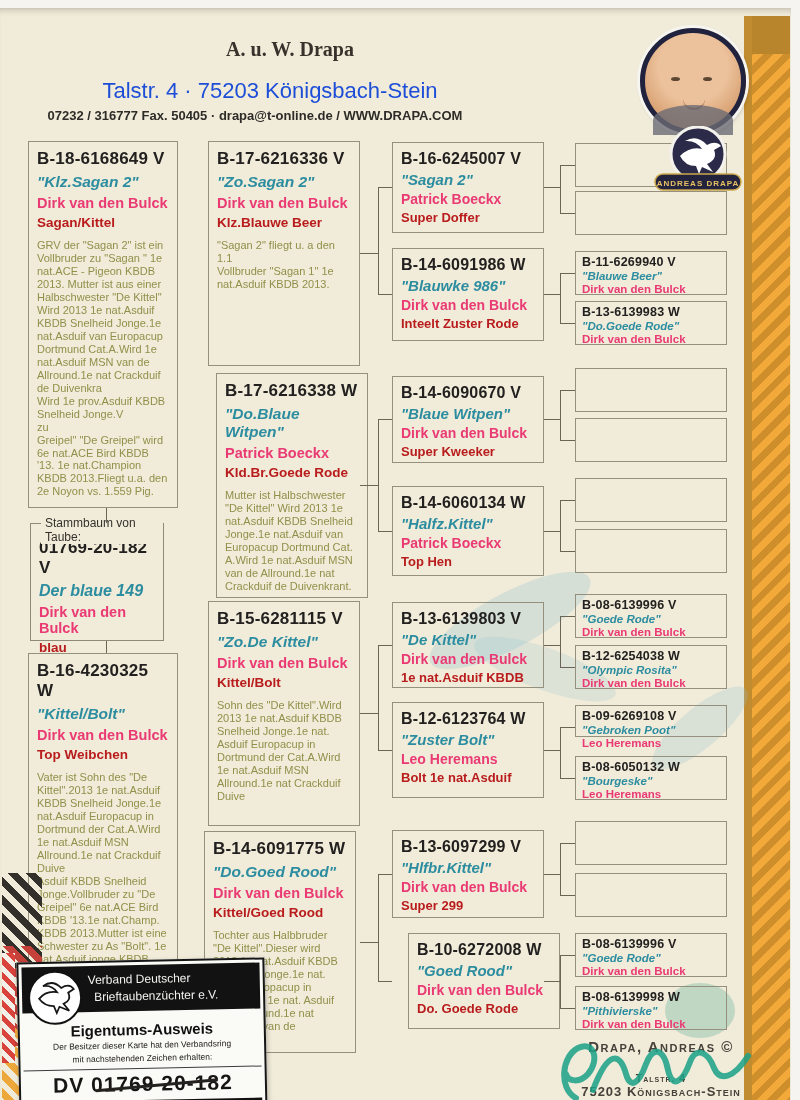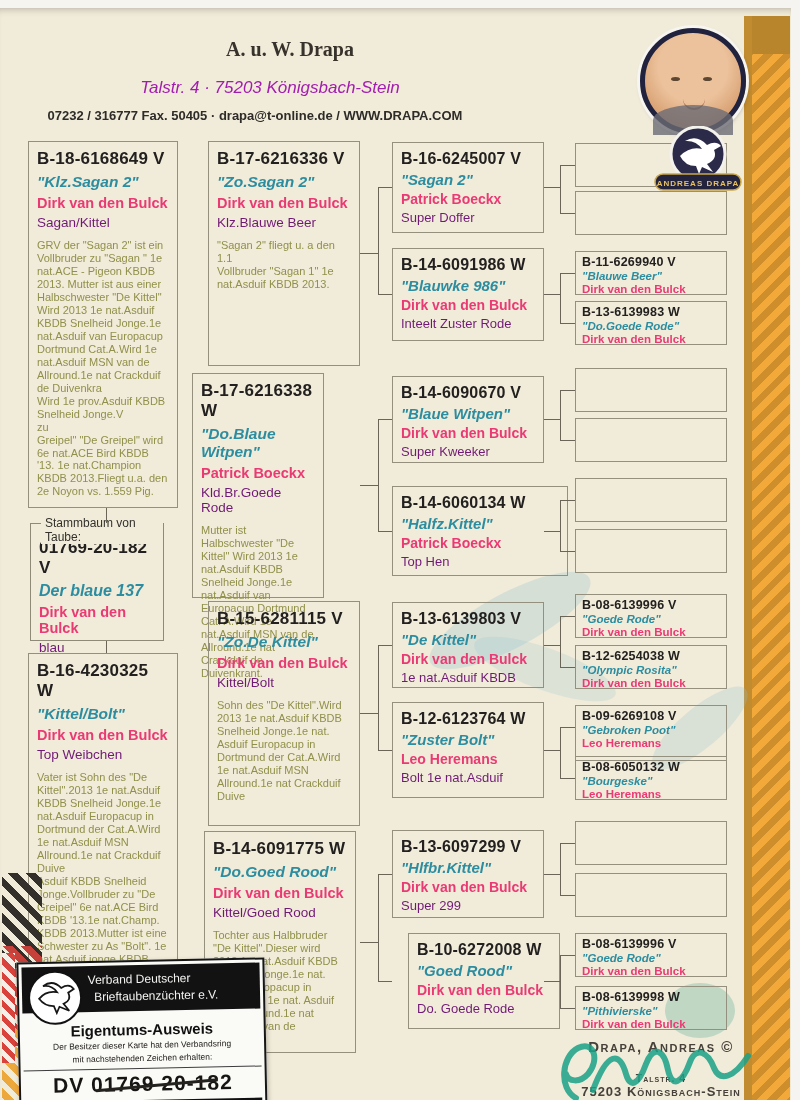--- a/index.html
+++ b/index.html
@@ -8,39 +8,39 @@
         box-shadow:inset 0 7px 9px -7px rgba(0,0,0,.3);}
   
   .band-stripes{position:absolute;left:752px;top:8px;width:38px;height:1092px;
         background:repeating-linear-gradient(135deg,#f2a93a 0 7px,#cd8e2b 7px 14px);}
   .band-solid{position:absolute;left:744px;top:8px;width:9px;height:1092px;background:#c18b2f;}
   .band-cap{position:absolute;left:752px;top:8px;width:38px;height:38px;background:#b9852c;}
   
   .hdr-owner{position:absolute;left:120px;top:30px;width:340px;text-align:center;
         font-family:"Liberation Serif",serif;font-weight:bold;font-size:20px;color:#38322c;}
   .hdr-addr{position:absolute;left:50px;top:70px;width:440px;text-align:center;
-        font-style:italic;font-size:17px;color:#a21caf;}
+        font-size:22px;color:#1d4ed8;}
   .hdr-contact{position:absolute;left:20px;top:100px;width:470px;text-align:center;
         font-weight:bold;font-size:13px;color:#2e2c28;}
   
   .photo{position:absolute;left:640px;top:20px;width:96px;height:96px;border-radius:50%;
         background:radial-gradient(circle at 50% 36%,#ecc29c 0 44%,#d9a375 72%,#bd8a5e 100%);
         border:5px solid #20223e;box-shadow:0 0 0 3px #f6f5f0,1px 2px 5px rgba(0,0,0,.35);z-index:2;}
   .photo .eye{position:absolute;width:9px;height:4px;border-radius:50%;background:#5d4632;top:44px;}
   .photo .mouth{position:absolute;left:38px;top:66px;width:22px;height:9px;border-radius:0 0 22px 22px;
         border-bottom:2.5px solid #9c5f49;}
   .photo .shirt{position:absolute;left:8px;top:72px;width:80px;height:30px;border-radius:50% 50% 0 0;
         background:#6c6c74;opacity:.8;}
   .badge{position:absolute;left:652px;top:118px;width:92px;height:72px;z-index:3;}
   
   .pbox{position:absolute;border:1px solid #95907d;padding:7px 8px;box-sizing:border-box;}
   .ring{font-weight:bold;font-size:17px;color:#232120;letter-spacing:.2px;}
   .name{font-weight:bold;font-style:italic;font-size:15.5px;color:#2c8da0;margin-top:4px;}
   .breeder{font-weight:bold;font-size:14.5px;color:#ea3a74;margin-top:4px;}
-  .info{font-size:13.5px;color:#701a75;margin-top:4px;}
+  .info{font-size:13.5px;color:#b91c1c;margin-top:4px;font-weight:bold;}
   .desc{font-size:11px;line-height:1.18;color:#90904a;margin-top:9px;white-space:pre-line;}
   .s .ring{font-size:16px;} .s .name{font-size:15px;margin-top:3px;}
   .s .breeder{font-size:14px;margin-top:3px;} .s .info{font-size:13px;margin-top:3px;}
   .xs{padding:3px 6px;}
   .xs .ring{font-size:12.5px;} .xs .name{font-size:11.5px;margin-top:1px;}
   .xs .breeder{font-size:11.5px;margin-top:1px;}
   
   .subject{position:absolute;left:30px;top:515px;width:134px;height:118px;border:1px solid #8f8a78;
         padding:14px 8px 6px;box-sizing:border-box;}
   .subject .legend{position:absolute;left:10px;top:-8px;background:#f1ebd9;padding:0 4px;
@@ -115,21 +115,21 @@
     <div class="info">Sagan/Kittel</div>
     <div class="desc">GRV der "Sagan 2" ist ein Vollbruder zu "Sagan " 1e nat.ACE - Pigeon KBDB 2013. Mutter ist aus einer Halbschwester "De Kittel" Wird 2013 1e nat.Asduif KBDB Snelheid Jonge.1e nat.Asduif van Europacup Dortmund Cat.A.Wird 1e nat.Asduif MSN van de Allround.1e nat Crackduif de Duivenkra
 Wird 1e prov.Asduif KBDB Snelheid Jonge.V
 zu
 Greipel" "De Greipel" wird 6e nat.ACE Bird KBDB '13. 1e nat.Champion KBDB 2013.Fliegt u.a. den 2e Noyon vs. 1.559 Pig.</div>
   </div>
 
   <div class="subject">
     <span class="legend">Stammbaum von Taube:</span>
     <div class="ring">01769-20-182 V</div>
-    <div class="name">Der blaue 137</div>
+    <div class="name">Der blaue 149</div>
     <div class="breeder">Dirk van den Bulck</div>
     <div class="info">blau</div>
   </div>
 
   <div class="pbox" style="left:28px;top:645px;width:150px;height:315px;">
     <div class="ring">B-16-4230325 W</div>
     <div class="name">"Kittel/Bolt"</div>
     <div class="breeder">Dirk van den Bulck</div>
     <div class="info">Top Weibchen</div>
     <div class="desc">Vater ist Sohn des "De Kittel".2013 1e nat.Asduif KBDB Snelheid Jonge.1e nat.Asduif Europacup in Dortmund der Cat.A.Wird 1e nat.Asduif MSN Allround.1e nat Crackduif Duive
@@ -137,21 +137,21 @@
   </div>
 
   <div class="pbox" style="left:208px;top:133px;width:152px;height:225px;">
     <div class="ring">B-17-6216336 V</div>
     <div class="name">"Zo.Sagan 2"</div>
     <div class="breeder">Dirk van den Bulck</div>
     <div class="info">Klz.Blauwe Beer</div>
     <div class="desc">"Sagan 2" fliegt u. a den 1.1
 Vollbruder "Sagan 1" 1e nat.Asduif KBDB 2013.</div>
   </div>
-  <div class="pbox" style="left:192px;top:365px;width:132px;height:225px;">
+  <div class="pbox" style="left:216px;top:365px;width:152px;height:225px;">
     <div class="ring">B-17-6216338 W</div>
     <div class="name">"Do.Blaue Witpen"</div>
     <div class="breeder">Patrick Boeckx</div>
     <div class="info">Kld.Br.Goede Rode</div>
     <div class="desc">Mutter ist Halbschwester "De Kittel" Wird 2013 1e nat.Asduif KBDB Snelheid Jonge.1e nat.Asduif van Europacup Dortmund Cat. A.Wird 1e nat.Asduif MSN van de  Allround.1e nat Crackduif de Duivenkrant.</div>
   </div>
   <div class="pbox" style="left:208px;top:593px;width:152px;height:225px;">
     <div class="ring">B-15-6281115 V</div>
     <div class="name">"Zo.De Kittel"</div>
     <div class="breeder">Dirk van den Bulck</div>
@@ -177,21 +177,21 @@
     <div class="name">"Blauwke 986"</div>
     <div class="breeder">Dirk van den Bulck</div>
     <div class="info">Inteelt Zuster Rode</div>
   </div>
   <div class="pbox s" style="left:392px;top:368px;width:152px;height:87px;">
     <div class="ring">B-14-6090670 V</div>
     <div class="name">"Blaue Witpen"</div>
     <div class="breeder">Dirk van den Bulck</div>
     <div class="info">Super Kweeker</div>
   </div>
-  <div class="pbox s" style="left:392px;top:478px;width:176px;height:90px;">
+  <div class="pbox s" style="left:392px;top:478px;width:152px;height:90px;">
     <div class="ring">B-14-6060134 W</div>
     <div class="name">"Halfz.Kittel"</div>
     <div class="breeder">Patrick Boeckx</div>
     <div class="info">Top Hen</div>
   </div>
   <div class="pbox s" style="left:392px;top:594px;width:152px;height:86px;">
     <div class="ring">B-13-6139803 V</div>
     <div class="name">"De Kittel"</div>
     <div class="breeder">Dirk van den Bulck</div>
     <div class="info">1e nat.Asduif KBDB</div>
@@ -234,21 +234,21 @@
   <div class="pbox xs" style="left:575px;top:586px;width:152px;height:44px;">
     <div class="ring">B-08-6139996 V</div>
     <div class="name">"Goede Rode"</div>
     <div class="breeder">Dirk van den Bulck</div>
   </div>
   <div class="pbox xs" style="left:575px;top:637px;width:152px;height:44px;">
     <div class="ring">B-12-6254038 W</div>
     <div class="name">"Olympic Rosita"</div>
     <div class="breeder">Dirk van den Bulck</div>
   </div>
-  <div class="pbox xs" style="left:575px;top:697px;width:152px;height:56px;">
+  <div class="pbox xs" style="left:575px;top:697px;width:152px;height:32px;">
     <div class="ring">B-09-6269108 V</div>
     <div class="name">"Gebroken Poot"</div>
     <div class="breeder">Leo Heremans</div>
   </div>
   <div class="pbox xs" style="left:575px;top:748px;width:152px;height:44px;">
     <div class="ring">B-08-6050132 W</div>
     <div class="name">"Bourgeske"</div>
     <div class="breeder">Leo Heremans</div>
   </div>
   <div class="pbox xs" style="left:575px;top:813px;width:152px;height:44px;"></div>

